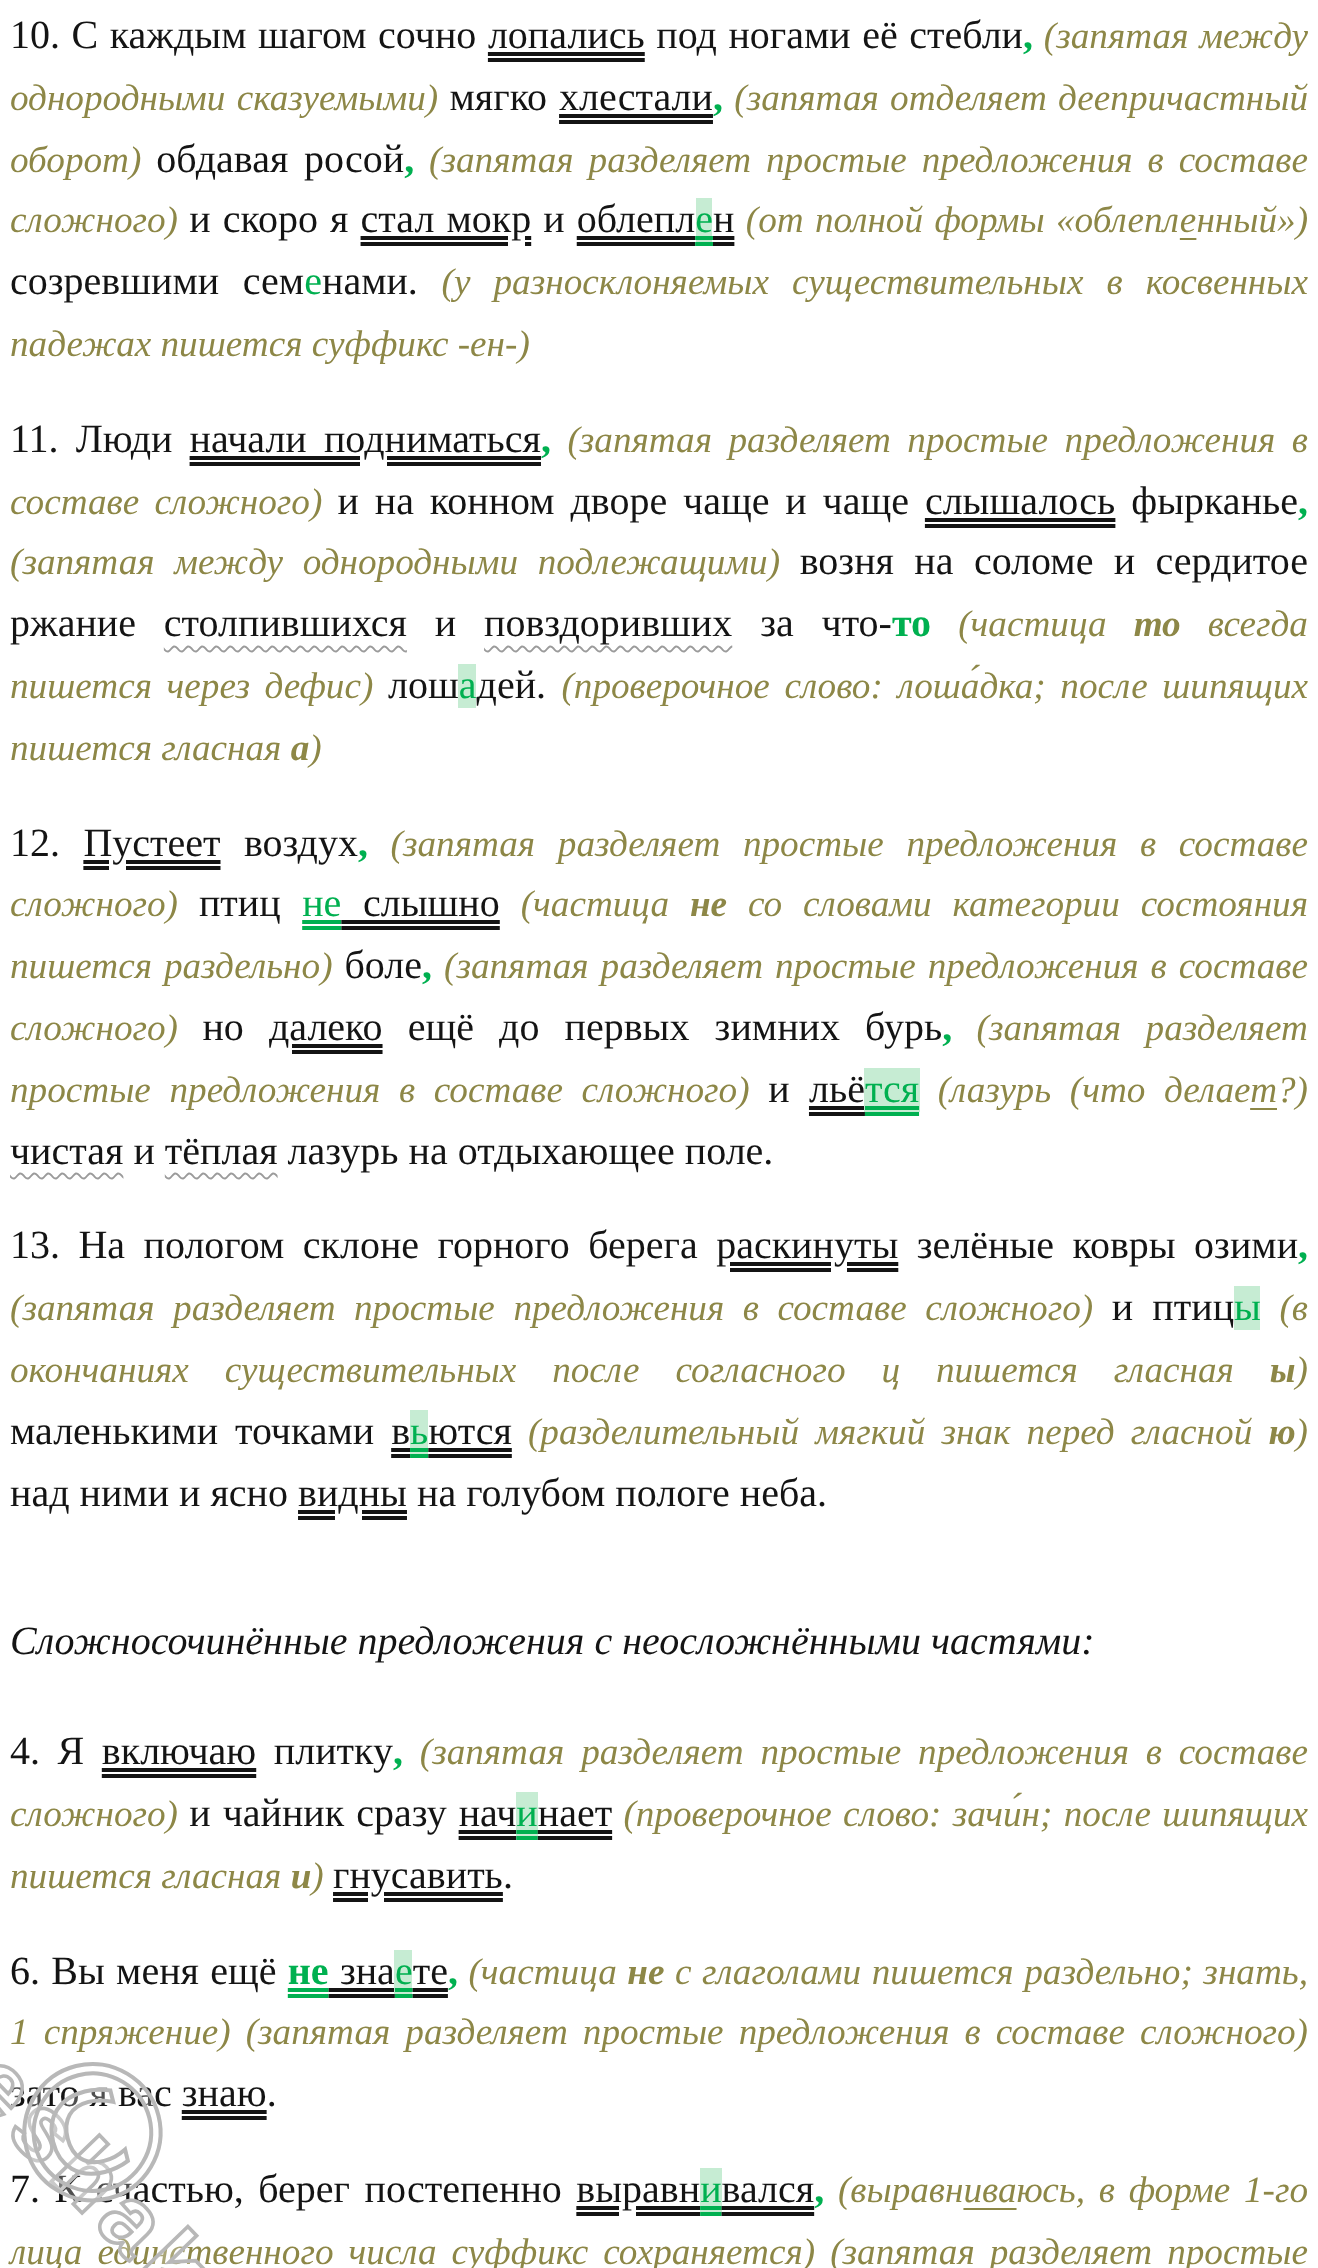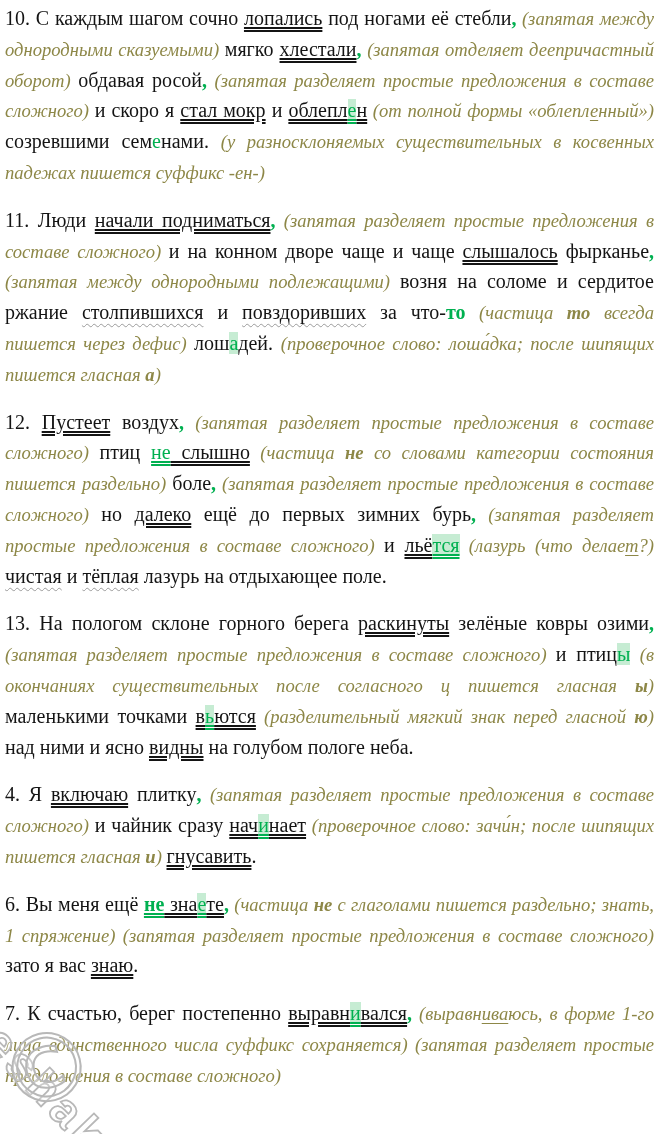--- a/index.html
+++ b/index.html
@@ -100,20 +100,21 @@
 </head>
 <body>
 
 <div class="doc">
   <div id="group-top">
       <p class="sentence"><span>10. С каждым шагом сочно </span><span class="pred">лопались</span><span> под ногами её </span><span class="subj">стебли</span><span class="comma">,</span><span class="paren"> (запятая между однородными сказуемыми) </span><span>мягко </span><span class="pred">хлестали</span><span class="comma">,</span><span class="paren"> (запятая отделяет деепричастный оборот) </span><span>обдавая росой</span><span class="comma">,</span><span class="paren"> (запятая разделяет простые предложения в составе сложного) </span><span>и скоро </span><span class="subj">я</span><span> </span><span class="pred">стал мокр</span><span> и </span><span class="pred">облепл</span><span class="pred g bg">е</span><span class="pred">н</span><span class="paren"> (от полной формы «облепл</span><span class="paren pu">е</span><span class="paren">нный») </span><span>созревшими сем</span><span class="g">е</span><span>нами. </span><span class="paren">(у разносклоняемых существительных в косвенных падежах пишется суффикс -ен-)</span></p>
       <p class="sentence"><span>11. </span><span class="subj">Люди</span><span> </span><span class="pred">начали подниматься</span><span class="comma">,</span><span class="paren"> (запятая разделяет простые предложения в составе сложного) </span><span>и на конном дворе чаще и чаще </span><span class="pred">слышалось</span><span> </span><span class="subj">фырканье</span><span class="comma">,</span><span class="paren"> (запятая между однородными подлежащими) </span><span class="subj">возня</span><span> на соломе и сердитое </span><span class="subj">ржание</span><span> </span><span class="attr">столпившихся</span><span> и </span><span class="attr">повздоривших</span><span> за что-</span><span class="g b">то</span><span class="paren"> (частица </span><span class="paren pb">то</span><span class="paren"> всегда пишется через дефис) </span><span>лош</span><span class="g bg">а</span><span>дей. </span><span class="paren">(проверочное слово: лоша́дка; после шипящих пишется гласная </span><span class="paren pb">а</span><span class="paren">)</span></p>
       <p class="sentence"><span>12. </span><span class="pred">Пустеет</span><span> </span><span class="subj">воздух</span><span class="comma">,</span><span class="paren"> (запятая разделяет простые предложения в составе сложного) </span><span>птиц </span><span class="pred g">не</span><span class="pred"> слышно</span><span class="paren"> (частица </span><span class="paren pb">не</span><span class="paren"> со словами категории состояния пишется раздельно) </span><span>боле</span><span class="comma">,</span><span class="paren"> (запятая разделяет простые предложения в составе сложного) </span><span>но </span><span class="pred">далеко</span><span> ещё до первых зимних бурь</span><span class="comma">,</span><span class="paren"> (запятая разделяет простые предложения в составе сложного) </span><span>и </span><span class="pred">льё</span><span class="pred g bg">тся</span><span class="paren"> (лазурь (что делае</span><span class="paren pu">т</span><span class="paren">?) </span><span class="attr">чистая</span><span> и </span><span class="attr">тёплая</span><span> </span><span class="subj">лазурь</span><span> на отдыхающее поле.</span></p>
       <p class="sentence"><span>13. На пологом склоне горного берега </span><span class="pred">раскинуты</span><span> зелёные </span><span class="subj">ковры озими</span><span class="comma">,</span><span class="paren"> (запятая разделяет простые предложения в составе сложного) </span><span>и </span><span class="subj">птиц</span><span class="subj g bg">ы</span><span class="paren"> (в окончаниях существительных после согласного ц пишется гласная </span><span class="paren pb">ы</span><span class="paren">) </span><span>маленькими точками </span><span class="pred">в</span><span class="pred g bg">ь</span><span class="pred">ются</span><span class="paren"> (разделительный мягкий знак перед гласной </span><span class="paren pb">ю</span><span class="paren">) </span><span>над ними и ясно </span><span class="pred">видны</span><span> на голубом пологе неба.</span></p>
     </div>
+  <div class="heading">Сложносочинённые предложения с неосложнёнными частями:</div>
   <div id="group-bottom">
       <p class="sentence"><span>4. </span><span class="subj">Я</span><span> </span><span class="pred">включаю</span><span> плитку</span><span class="comma">,</span><span class="paren"> (запятая разделяет простые предложения в составе сложного) </span><span>и </span><span class="subj">чайник</span><span> сразу </span><span class="pred">нач</span><span class="pred g bg">и</span><span class="pred">нает</span><span class="paren"> (проверочное слово: зачи́н; после шипящих пишется гласная </span><span class="paren pb">и</span><span class="paren">) </span><span class="pred">гнусавить</span><span>.</span></p>
       <p class="sentence"><span>6. </span><span class="subj">Вы</span><span> меня ещё </span><span class="pred g b">не</span><span class="pred"> зна</span><span class="pred g bg">е</span><span class="pred">те</span><span class="comma">,</span><span class="paren"> (частица </span><span class="paren pb">не</span><span class="paren"> с глаголами пишется раздельно; знать, 1 спряжение) (запятая разделяет простые предложения в составе сложного) </span><span>зато </span><span class="subj">я</span><span> вас </span><span class="pred">знаю</span><span>.</span></p>
       <p class="sentence"><span>7. К счастью, </span><span class="subj">берег</span><span> постепенно </span><span class="pred">выравн</span><span class="pred g bg">и</span><span class="pred">вался</span><span class="comma">,</span><span class="paren"> (выравн</span><span class="paren pu">ива</span><span class="paren">юсь, в форме 1-го лица единственного числа суффикс сохраняется) (запятая разделяет простые предложения в составе сложного) </span></p>
     </div>
 </div>
 
 <div class="watermark">
   <div class="wm-text">reshak.ru</div>
   <div class="wm-copyright">©</div>

